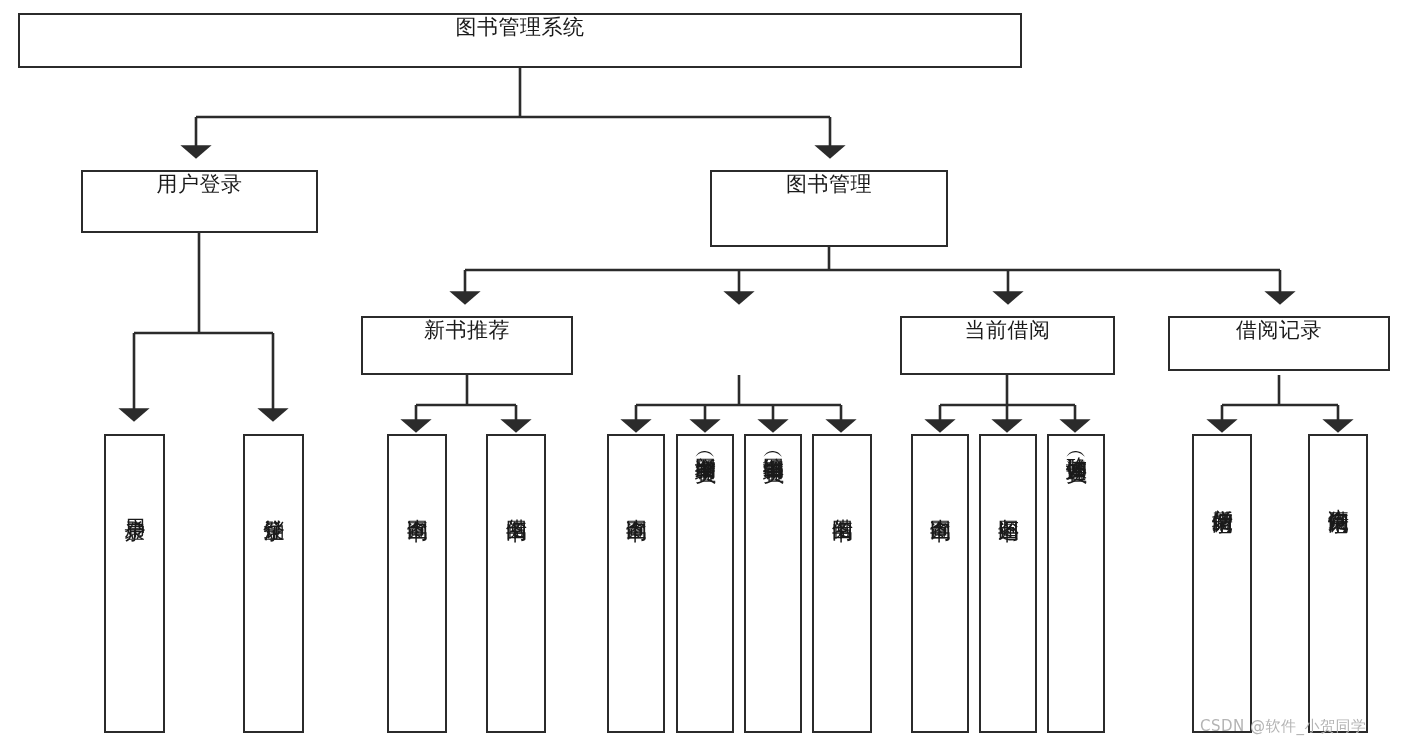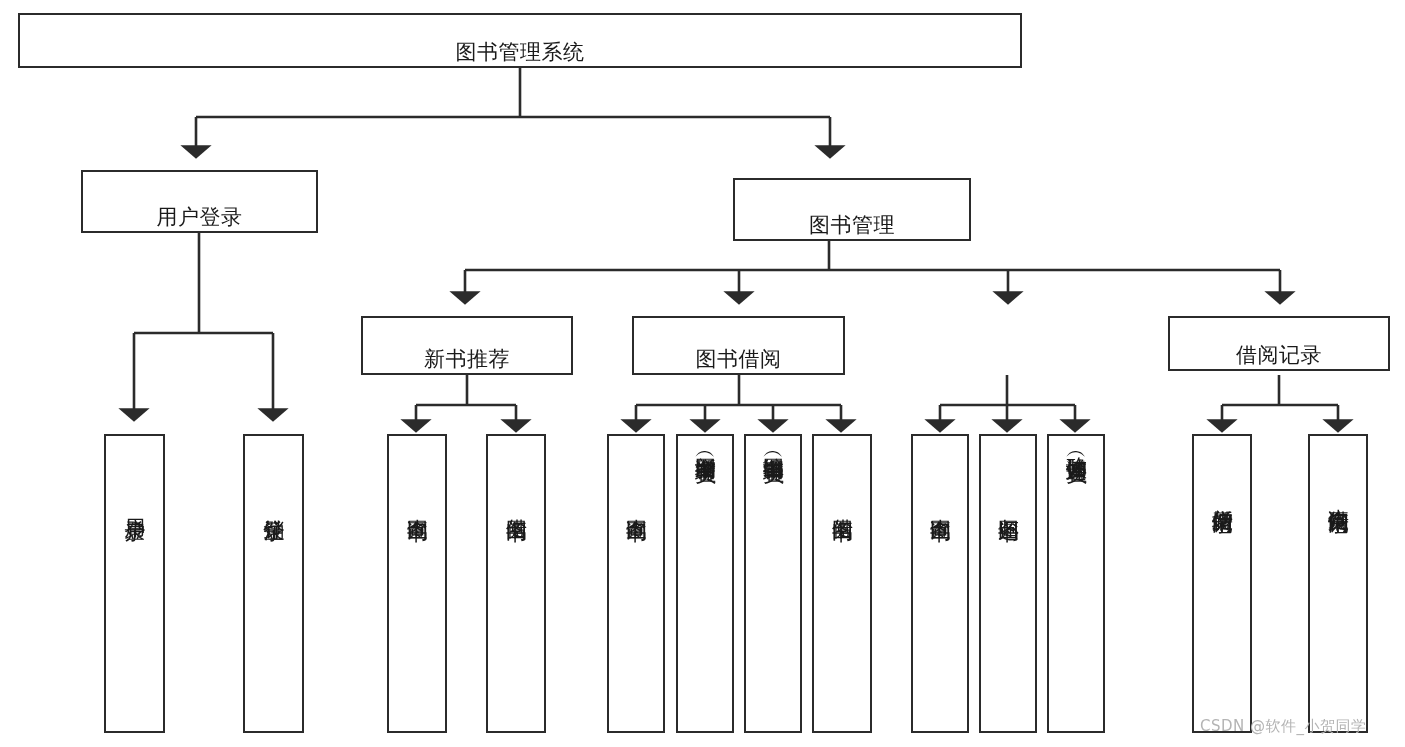--- a/index.html
+++ b/index.html
@@ -25,21 +25,21 @@
     width: 1405px;
     height: 747px;
     pointer-events: none;
   }
   .node {
     position: absolute;
     box-sizing: border-box;
     background: #ffffff;
     border: 2px solid #2b2b2b;
     display: flex;
-    align-items: flex-end;
+    align-items: flex-start;
     justify-content: center;
     color: #1a1a1a;
   }
   .node .label {
     display: block;
     text-align: center;
     line-height: 1.22;
     font-weight: 400;
     color: #1a1a1a;
   }
@@ -131,32 +131,32 @@
   </svg>
 
   <div class="node horiz" style="left:18px; top:13px; width:1004px; height:55px;">
     <span class="label">图书管理系统</span>
   </div>
 
   <div class="node horiz" style="left:81px; top:170px; width:237px; height:63px;">
     <span class="label">用户登录</span>
   </div>
 
-  <div class="node horiz" style="left:710px; top:178px; width:238px; height:63px;margin-left:23px;">
+  <div class="node horiz" style="left:710px; top:170px; width:238px; height:77px;">
     <span class="label">图书管理</span>
   </div>
 
   <div class="node horiz" style="left:361px; top:316px; width:212px; height:59px;font-family:Liberation Serif, serif;">
     <span class="label">新书推荐</span>
   </div>
 
-  <div class="node horiz" style="left:632px; top:316px; width:213px; height:59px;">
-    <span class="label">图书借阅</span>
-  </div>
-
+
+  <div class="node horiz" style="left:900px; top:316px; width:215px; height:59px;">
+    <span class="label">当前借阅</span>
+  </div>
 
   <div class="node horiz" style="left:1168px; top:316px; width:222px; height:55px;">
     <span class="label">借阅记录</span>
   </div>
 
   <div class="node vert pad" style="left:104px; top:434px; width:61px; height:299px;">
     <span class="label">用户登录</span>
   </div>
 
   <div class="node vert pad" style="left:243px; top:434px; width:61px; height:299px;">

